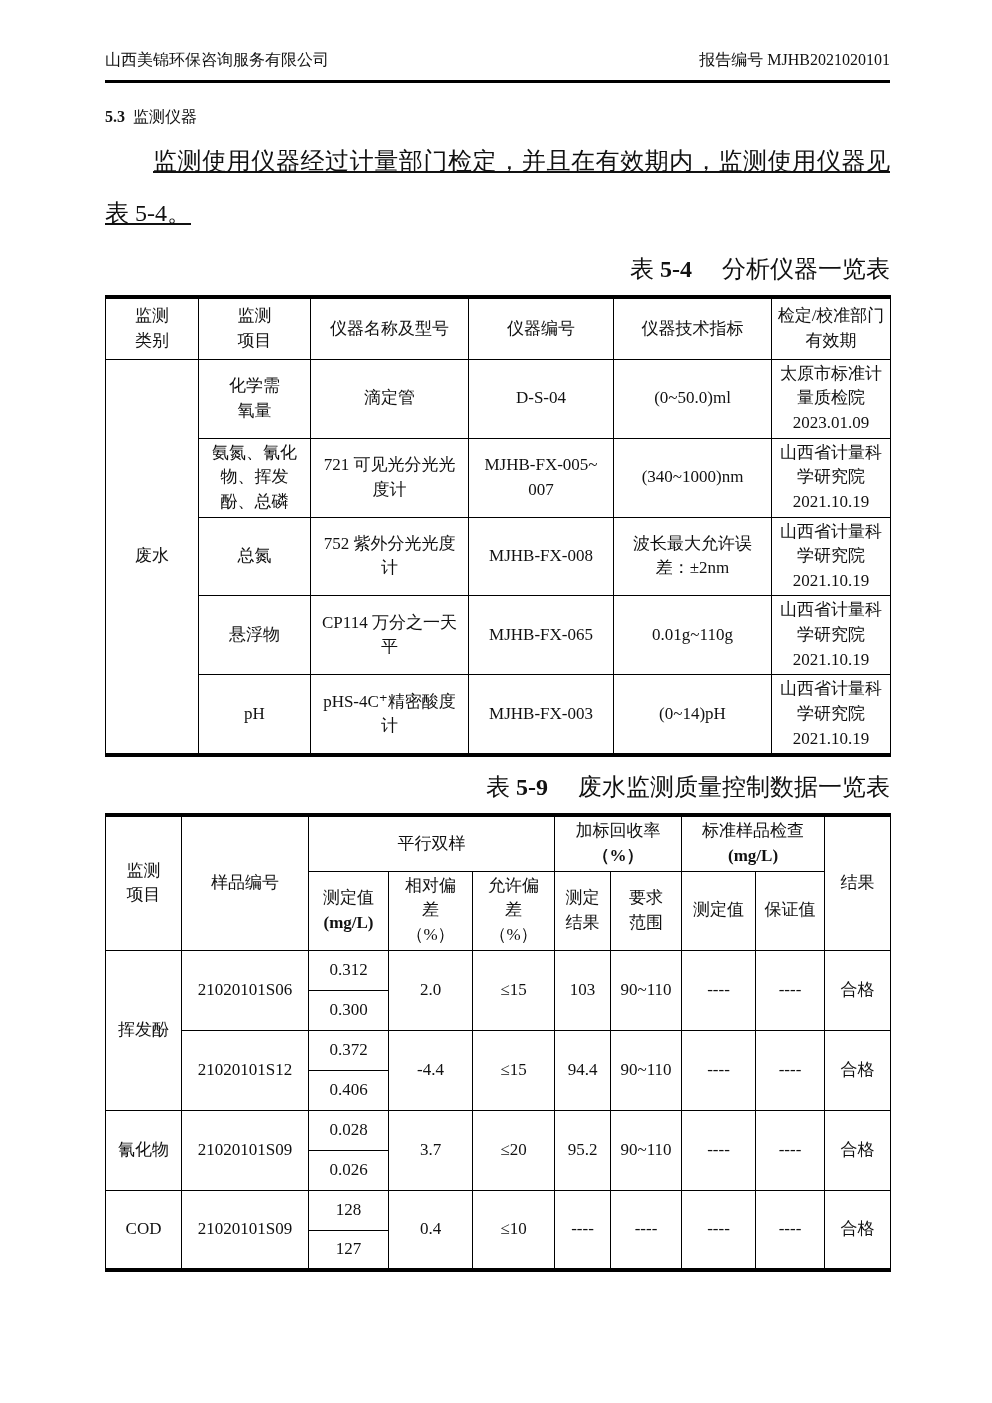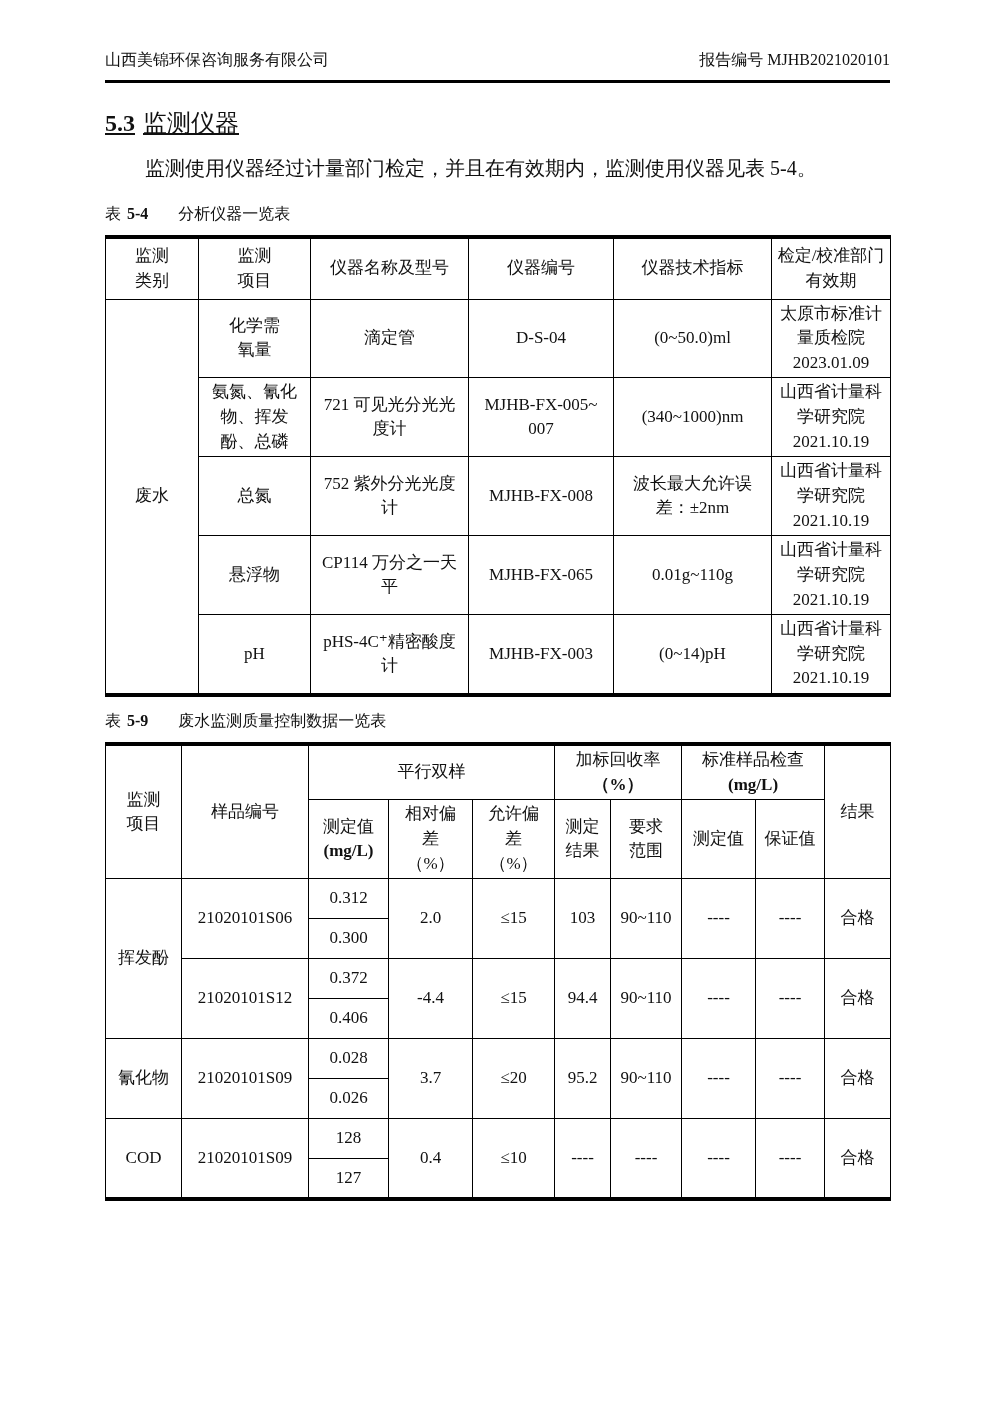--- a/index.html
+++ b/index.html
@@ -12,31 +12,32 @@
   }
   .page { width:992px; height:1403px; padding:50px 102px 4px 105px; }
 
   
   .doc-header {
     display:flex; justify-content:space-between; align-items:flex-end;
     font-size:16px; padding-bottom:9px; border-bottom:3px solid #000;
   }
 
   
-  .section-heading { font-size:24px; font-weight:normal; margin:24px 0 0 0;text-decoration:underline; }
+  .section-heading { font-size:16px; font-weight:normal; margin:24px 0 0 0; }
   .section-heading .num { font-weight:bold; margin-right:8px; }
 
   
   .body-para {
-    font-size:20px; line-height:2.15; text-indent:2em; text-align:justify;
+    font-size:24px; line-height:2.15; text-indent:2em; text-align:justify;
     margin:8px 0 0 0;
-  }
-
-  
-  .table-caption { text-align:left; font-size:16px; margin:14px 0 10px 0; }
+    text-decoration:underline;
+  }
+
+  
+  .table-caption { text-align:right; font-size:24px; margin:14px 0 10px 0; }
   .table-caption .num { font-weight:bold; margin:0 30px 0 6px; }
 
   
   table {
     border-collapse:collapse; table-layout:fixed; width:785px;
     border-top:4px solid #000; border-bottom:4px solid #000;
   }
   th,td {
     border:1px solid #000; text-align:center; vertical-align:middle;
     font-weight:normal; font-size:17px; line-height:1.45; padding:2px 4px;

